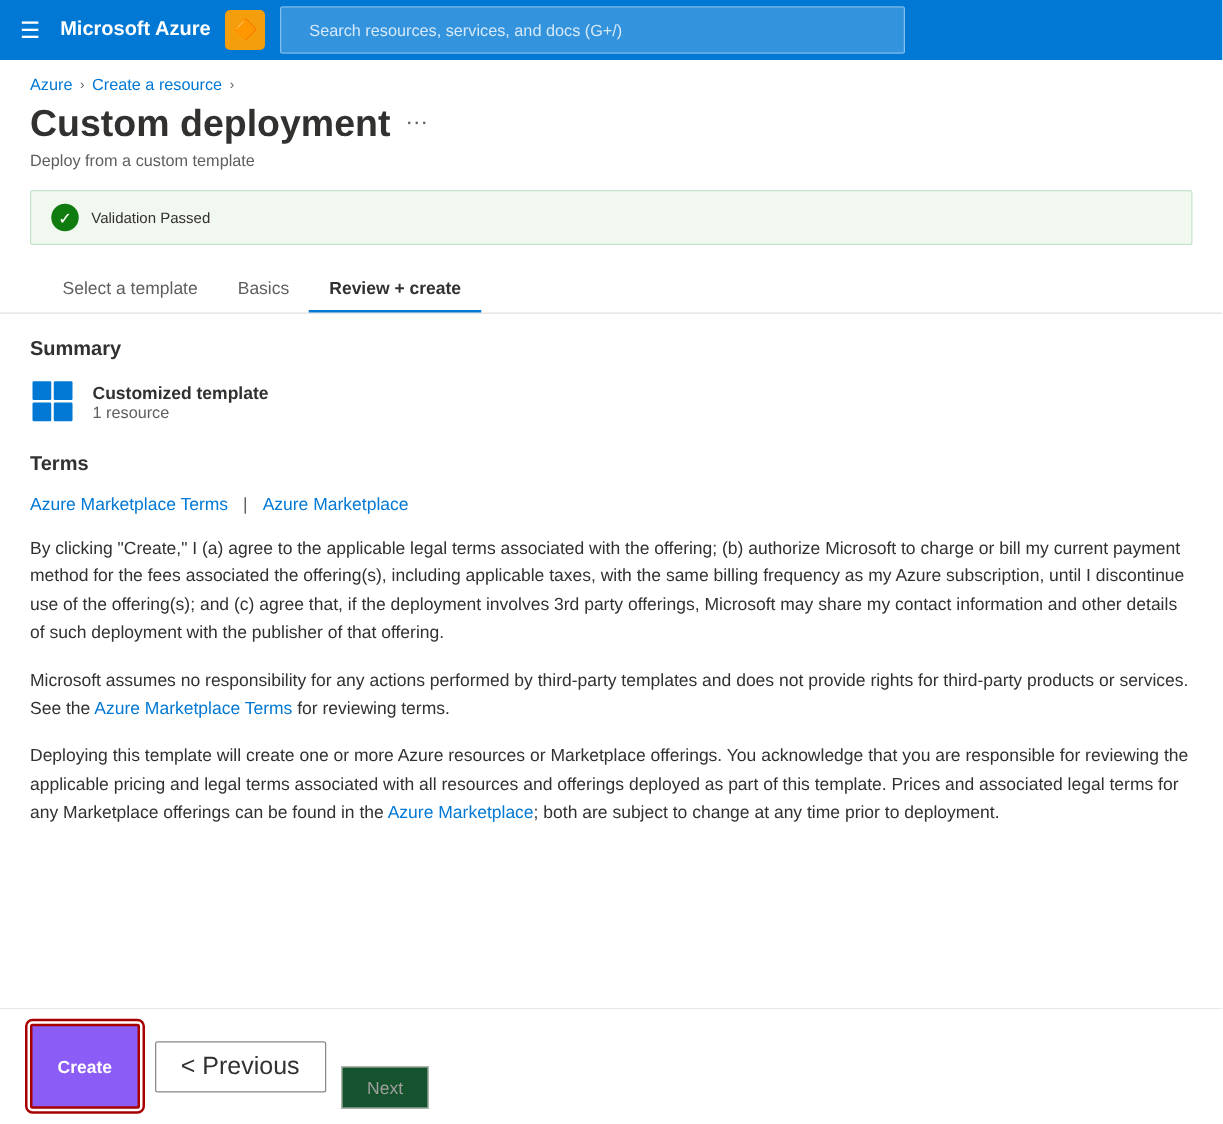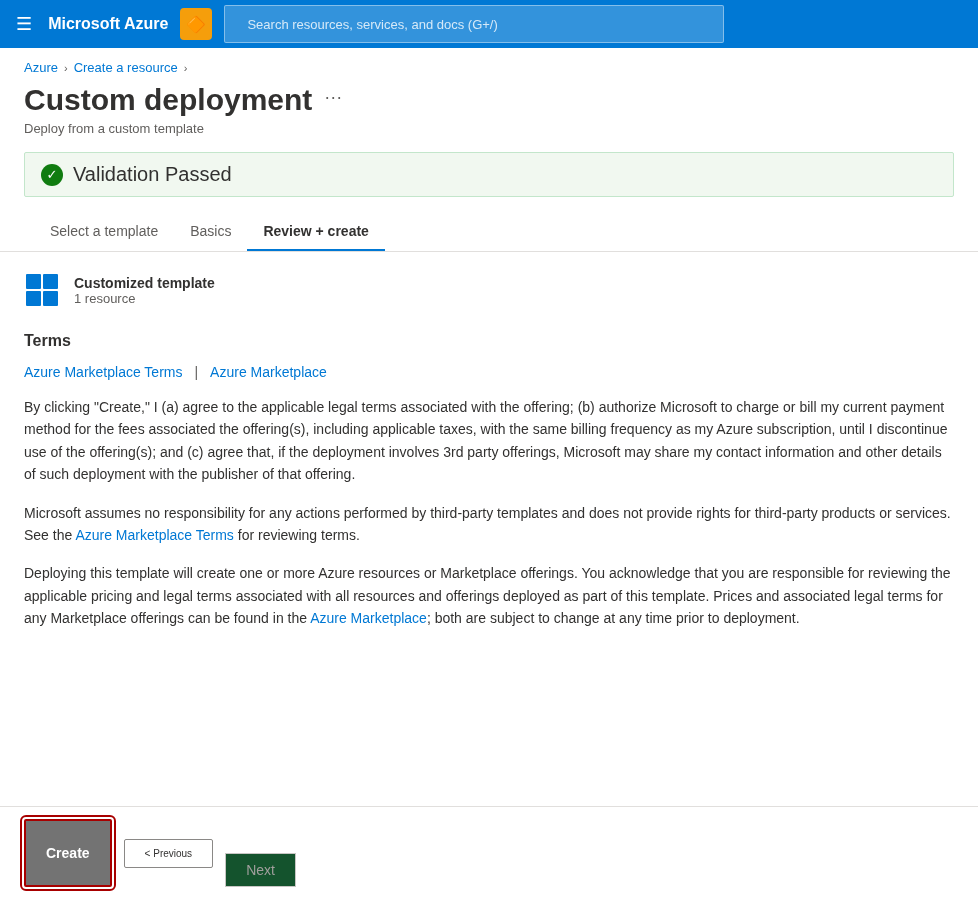--- a/index.html
+++ b/index.html
@@ -110,21 +110,21 @@
       background: #107c10;
       border-radius: 50%;
       display: flex;
       align-items: center;
       justify-content: center;
       color: #fff;
       font-size: 13px;
       flex-shrink: 0;
     }
     .validation-text {
-      font-size: 20px;
+      font-size: 12px;
       color: #323130;
     }
 
     
     .tabs {
       padding: 0 24px;
       border-bottom: 1px solid #e1dfdd;
       display: flex;
       gap: 0;
     }
@@ -230,37 +230,37 @@
       left: 0;
       right: 0;
       background: #fff;
       border-top: 1px solid #e1dfdd;
       padding: 12px 24px;
       display: flex;
       align-items: center;
       gap: 12px;
     }
     .btn-primary {
-      background: #737373;
+      background: #8b5cf6;
       color: #fff;
       border: 2px solid #a80000;
       padding: 24px 20px;
       font-size: 14px;
       font-weight: 600;
       cursor: pointer;
       border-radius: 2px;
       outline: 2px solid #a80000;
       outline-offset: 2px;
     }
     .btn-secondary {
       background: #fff;
       color: #323130;
       border: 1px solid #8a8886;
       padding: 8px 20px;
-      font-size: 10px;
+      font-size: 20px;
       cursor: pointer;
       border-radius: 2px;
     }
     .btn-disabled {
       background: #14532d;
       color: #a19f9d;
       border: 1px solid #c8c6c4;
       padding: 8px 20px;
       font-size: 14px;
       cursor: not-allowed;
@@ -307,20 +307,21 @@
 
   <div class="tabs">
     <a class="tab">Select a template</a>
     <a class="tab">Basics</a>
     <a class="tab active">Review + create</a>
   </div>
 
   <div class="content">
 
     <div>
+      <div class="section-title">Summary</div>
       <div class="summary-item">
         <div class="summary-icon">
           <div class="summary-icon-grid">
             <div class="summary-icon-cell"></div>
             <div class="summary-icon-cell"></div>
             <div class="summary-icon-cell"></div>
             <div class="summary-icon-cell"></div>
           </div>
         </div>
         <div>

